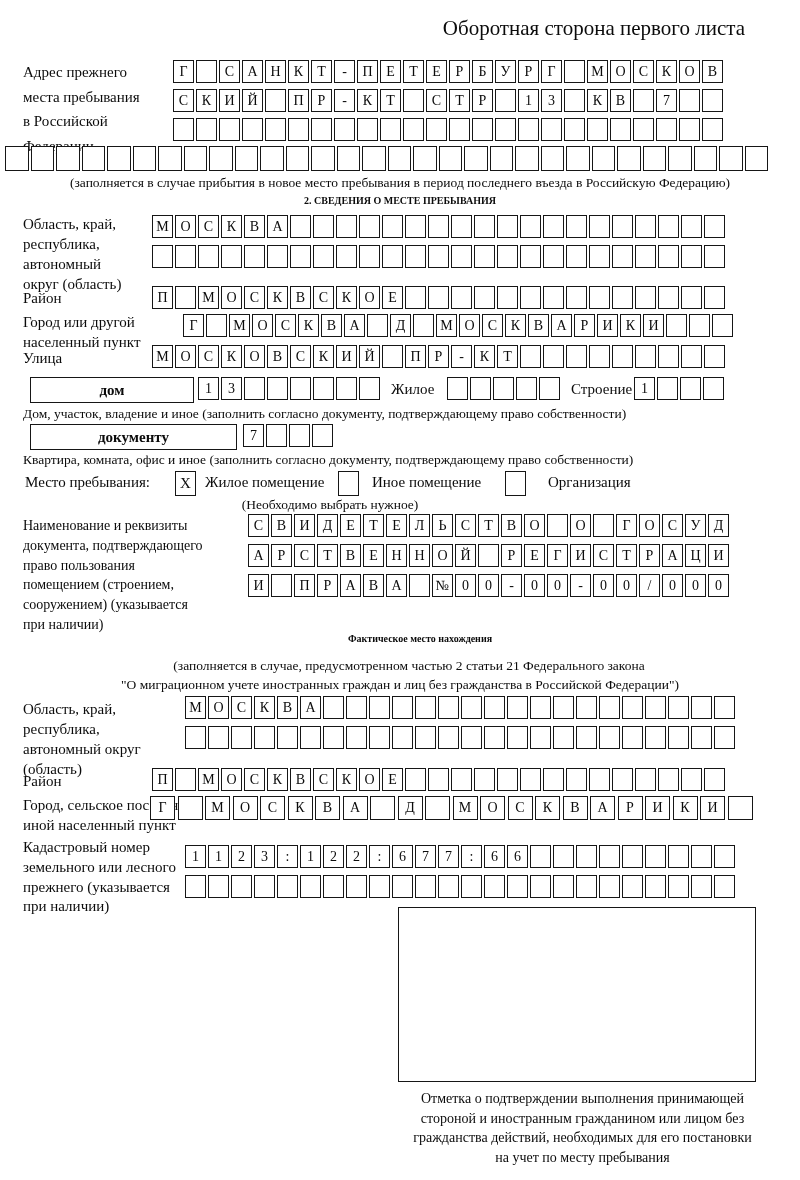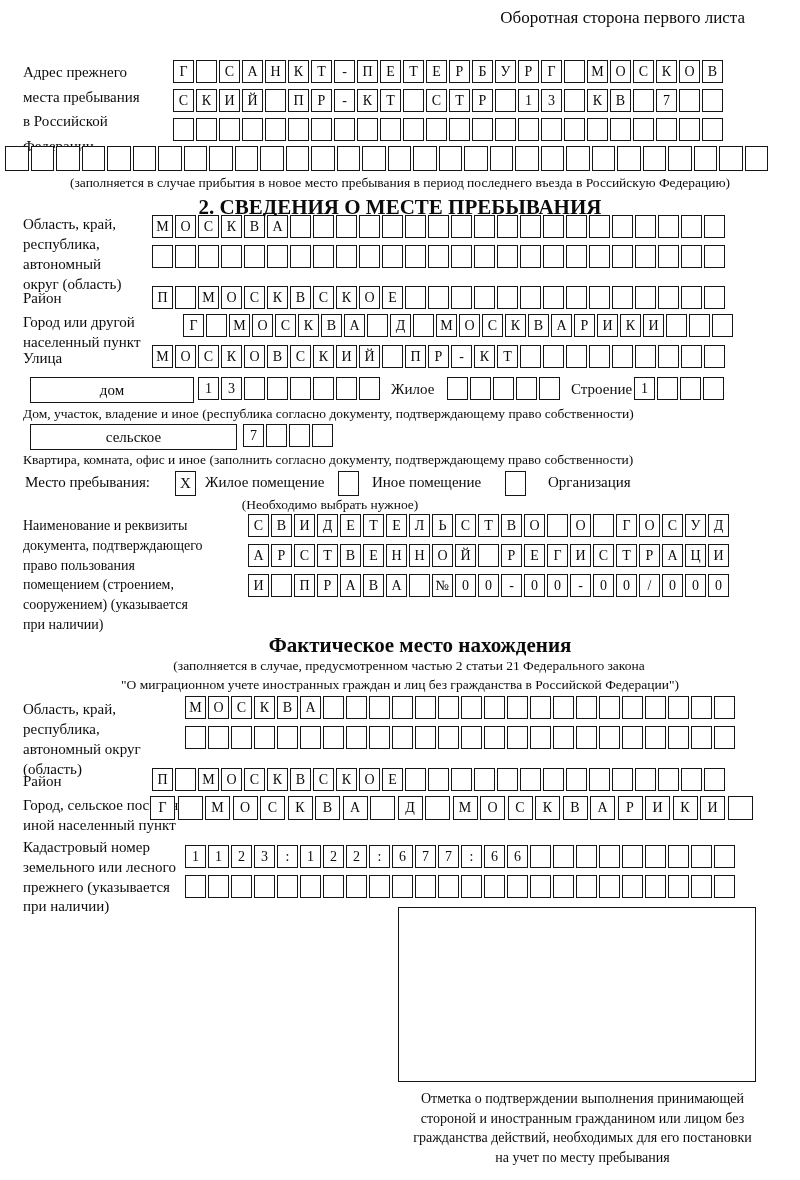--- a/index.html
+++ b/index.html
@@ -1,35 +1,35 @@
 <!DOCTYPE html>
 <html><head>
 <meta charset="utf-8">
 <style>
   html,body{margin:0;padding:0;background:#ffffff;}
   .page{position:relative;width:800px;height:1180px;background:#fff;
         font-family:"Liberation Serif","DejaVu Serif",serif;color:#0b0b0b;
         font-size:15px;overflow:hidden;}
   .abs{position:absolute;}
-  .hdr-note{top:8px;right:55px;font-size:17px;}
+  .hdr-note{top:16px;right:55px;font-size:21px;}
   .label{line-height:20px;font-size:15px;}
   .label div{white-space:nowrap;}
   .lh24 div{line-height:24.5px;}
   .lh20 div{line-height:20px;}
   .lh198 div{line-height:19.8px;}
   .cells{display:flex;}
   .cell{flex:0 0 auto;width:19px;height:21px;border:1.4px solid #161616;margin-right:2px;
         display:flex;align-items:center;justify-content:center;
         font-size:14px;line-height:1;background:#fff;}
   .cells.big .cell{width:21.5px;height:23px;border-width:1.5px;}
   .cells.wide .cell{width:23px;height:22px;margin-right:2.5px;}
   .caption{font-size:13.5px;}
   .center{width:100%;text-align:center;}
-  .title{font-weight:bold;font-size:21px;}
-  .typebox{border:1.5px solid #161616;height:24px;display:flex;align-items:center;justify-content:center;background:#fff;}
+  .title{font-weight:bold;font-size:10px;}
+  .typebox{border:1.5px solid #161616;height:24px;display:flex;align-items:center;justify-content:center;background:#fff;font-weight:bold;}
   .checkbox{position:absolute;width:19px;height:23px;border:1.5px solid #161616;
         display:flex;align-items:center;justify-content:center;font-size:15px;background:#fff;}
   .stamp{border:1.8px solid #161616;background:#fff;}
   .capblock{font-size:14px;line-height:19.5px;text-align:center;}
 </style>
 </head>
 <body>
 
 <div class="page">
 
@@ -326,24 +326,24 @@
       <span class="cell"></span>
       <span class="cell"></span>
     </div>
   <div class="abs label" style="top:379px;left:571px;">Строение</div>
   <div class="abs cells" style="top:377px;left:634px;">
       <span class="cell">1</span>
       <span class="cell"></span>
       <span class="cell"></span>
       <span class="cell"></span>
     </div>
-  <div class="abs caption" style="top:406px;left:23px;">Дом, участок, владение и иное (республика согласно документу, подтверждающему право собственности)</div>
+  <div class="abs caption" style="top:406px;left:23px;">Дом, участок, владение и иное (заполнить согласно документу, подтверждающему право собственности)</div>
 
   <div class="abs typebox" style="top:424px;left:30px;width:205px;">
-    <span>сельское</span>
+    <span>документу</span>
   </div>
   <div class="abs cells" style="top:424px;left:243px;">
       <span class="cell">7</span>
       <span class="cell"></span>
       <span class="cell"></span>
       <span class="cell"></span>
     </div>
   <div class="abs caption" style="top:452px;left:23px;">Квартира, комната, офис и иное (заполнить согласно документу, подтверждающему право собственности)</div>
 
   <div class="abs caption" style="top:497px;left:0;width:660px;text-align:center;">(Необходимо выбрать нужное)</div>

